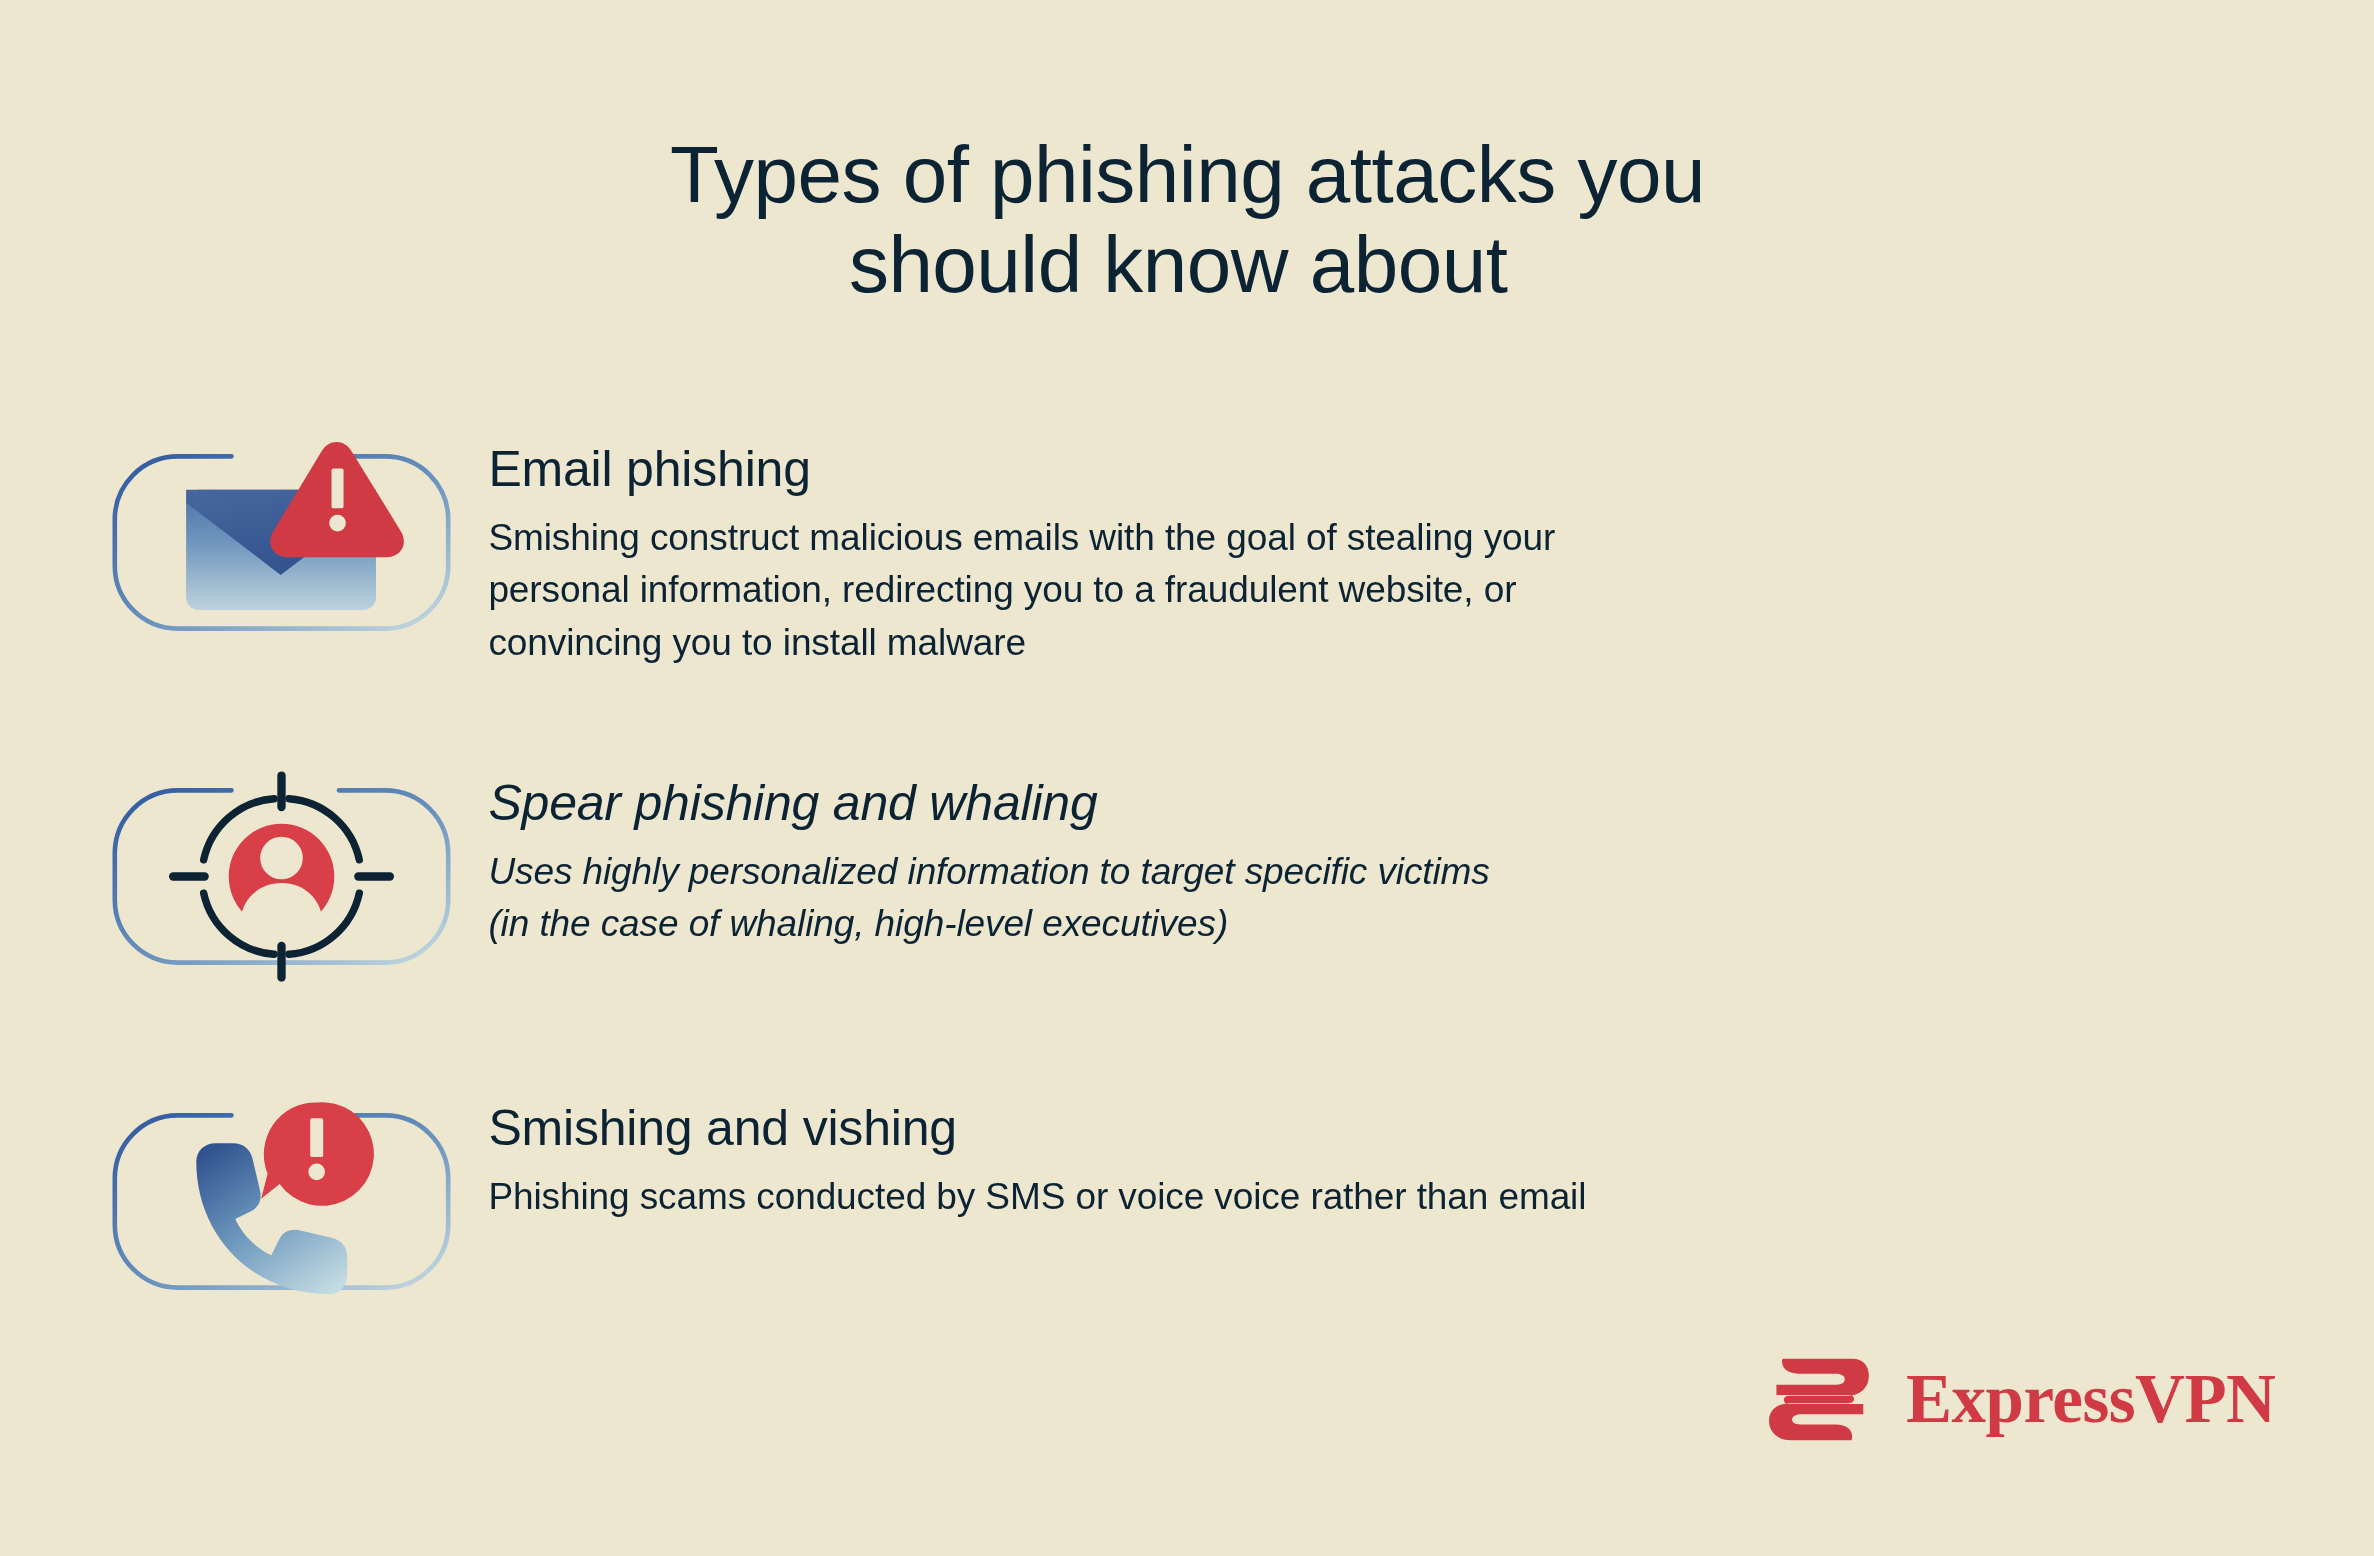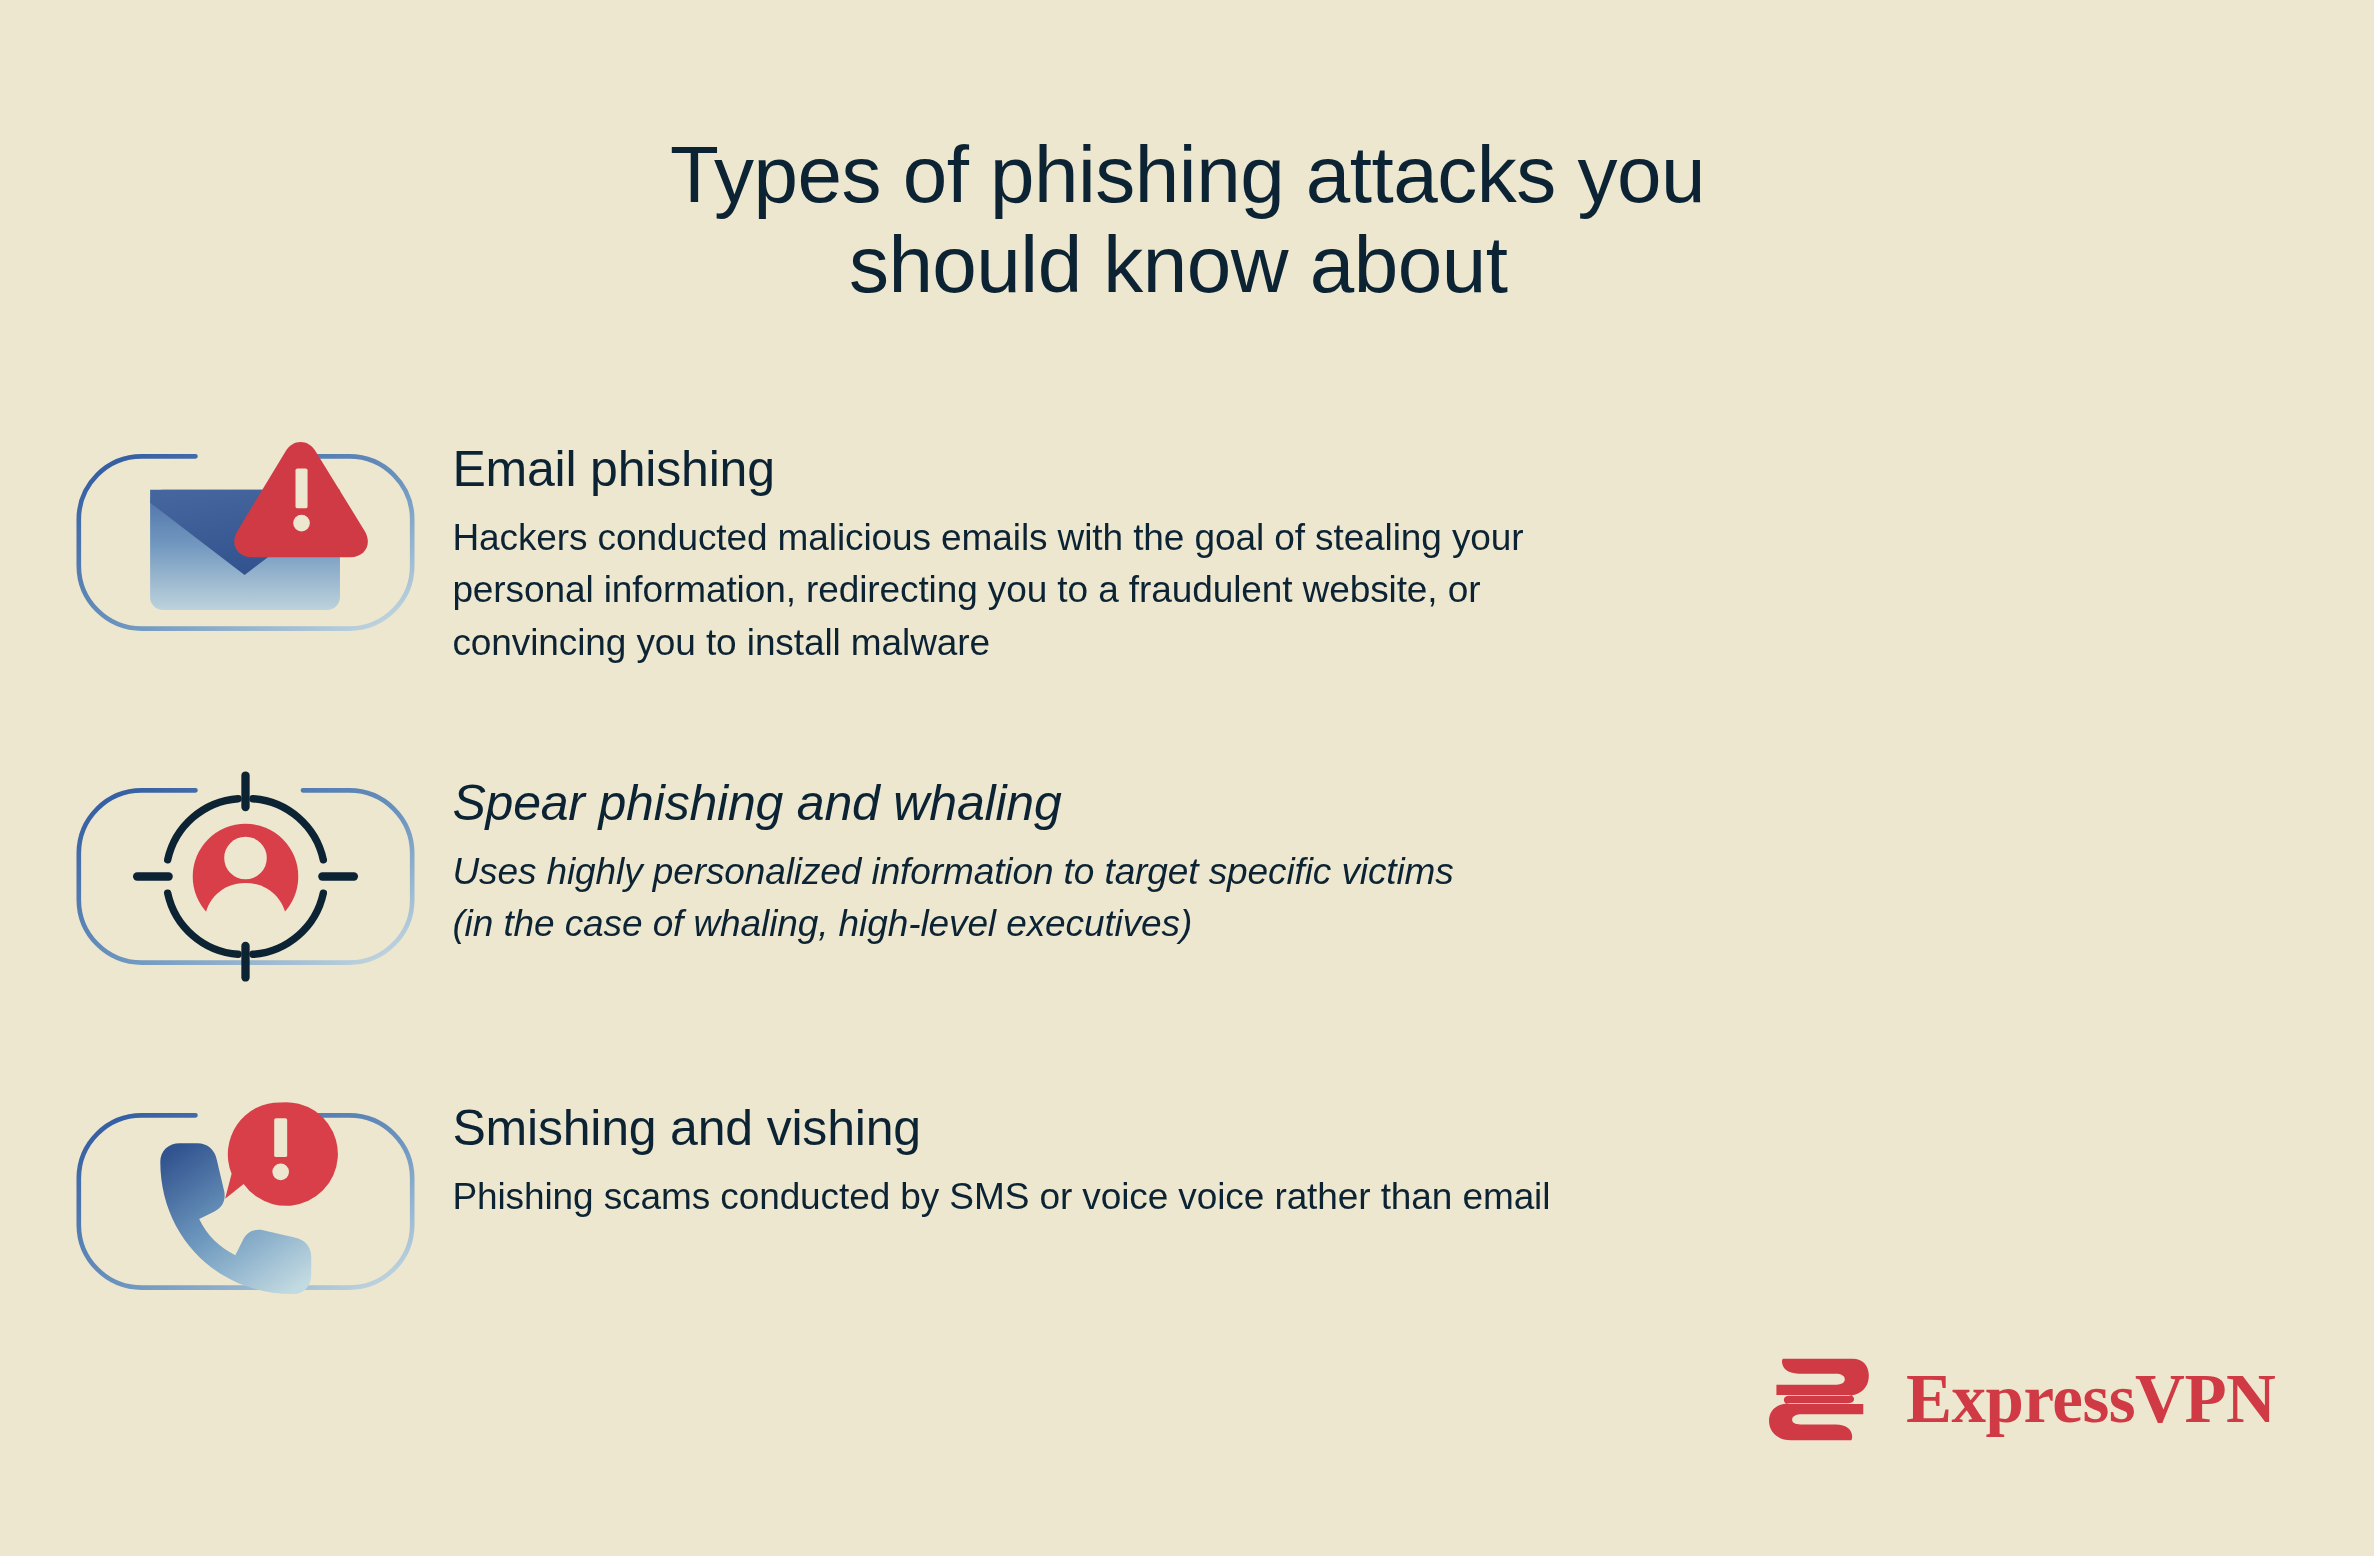--- a/index.html
+++ b/index.html
@@ -40,20 +40,21 @@
     position: absolute;
     top: 436px;
     left: 0;
     width: 2375px;
   }
   .row {
     position: relative;
     display: flex;
     align-items: flex-start;
     margin-bottom: 0;
+    margin-left: 36px;
   }
   .row-1 { height: 334px; }
   .row-2 { height: 325px; font-style: italic; }
   .row-3 { height: 306px; }
 
   .icon-cell {
     width: 445px;
     min-width: 445px;
     display: flex;
     justify-content: center;
@@ -146,21 +147,21 @@
 
           <path d="M 243 17 C 251 3 268 3 276 17 L 329 103 C 337 117 329 131 313 131 L 207 131 C 191 131 183 117 191 103 Z" fill="#D03A44"></path>
           <rect x="254" y="35" width="13" height="43" rx="2" fill="#EDE7D0"></rect>
           <circle cx="260.5" cy="94" r="9" fill="#EDE7D0"></circle>
         </svg>
       </span>
     </div>
     <div class="text-cell">
       <h2 class="sec-title">Email phishing</h2>
       <p class="sec-body">
-        <span class="ln">Hackers conducted malicious emails with the goal of stealing your</span>
+        <span class="ln">Smishing construct malicious emails with the goal of stealing your</span>
         <span class="ln">personal information, redirecting you to a fraudulent website, or</span>
         <span class="ln">convincing you to install malware</span>
       </p>
     </div>
   </div>
 
   <div class="row row-2">
     <div class="icon-cell">
       <span>
         <svg width="371" height="213" viewBox="0 0 400 230">

